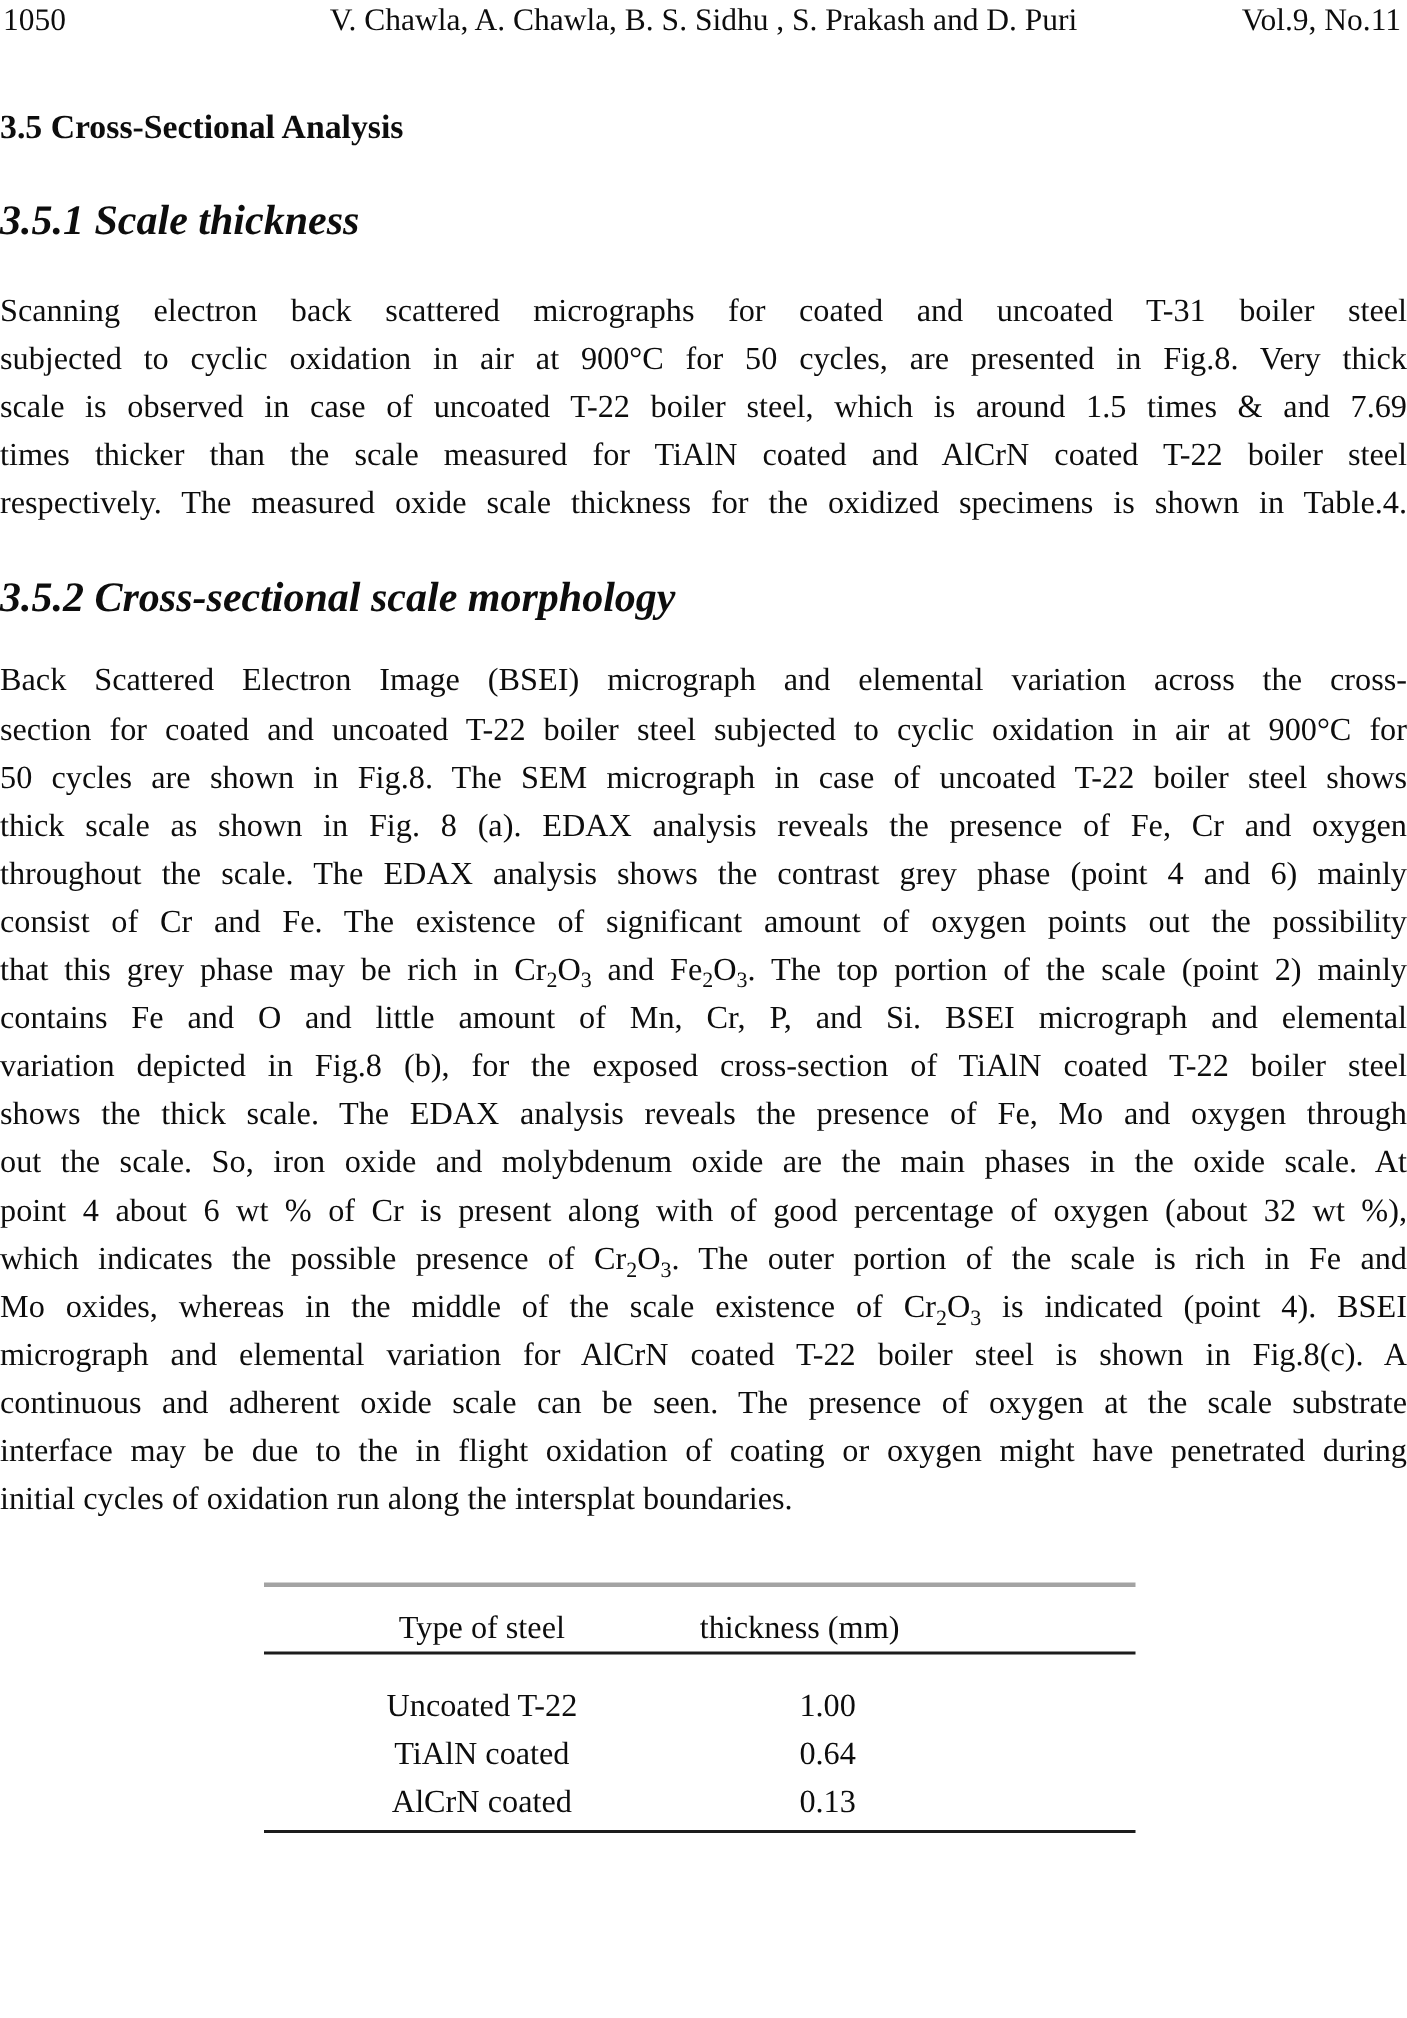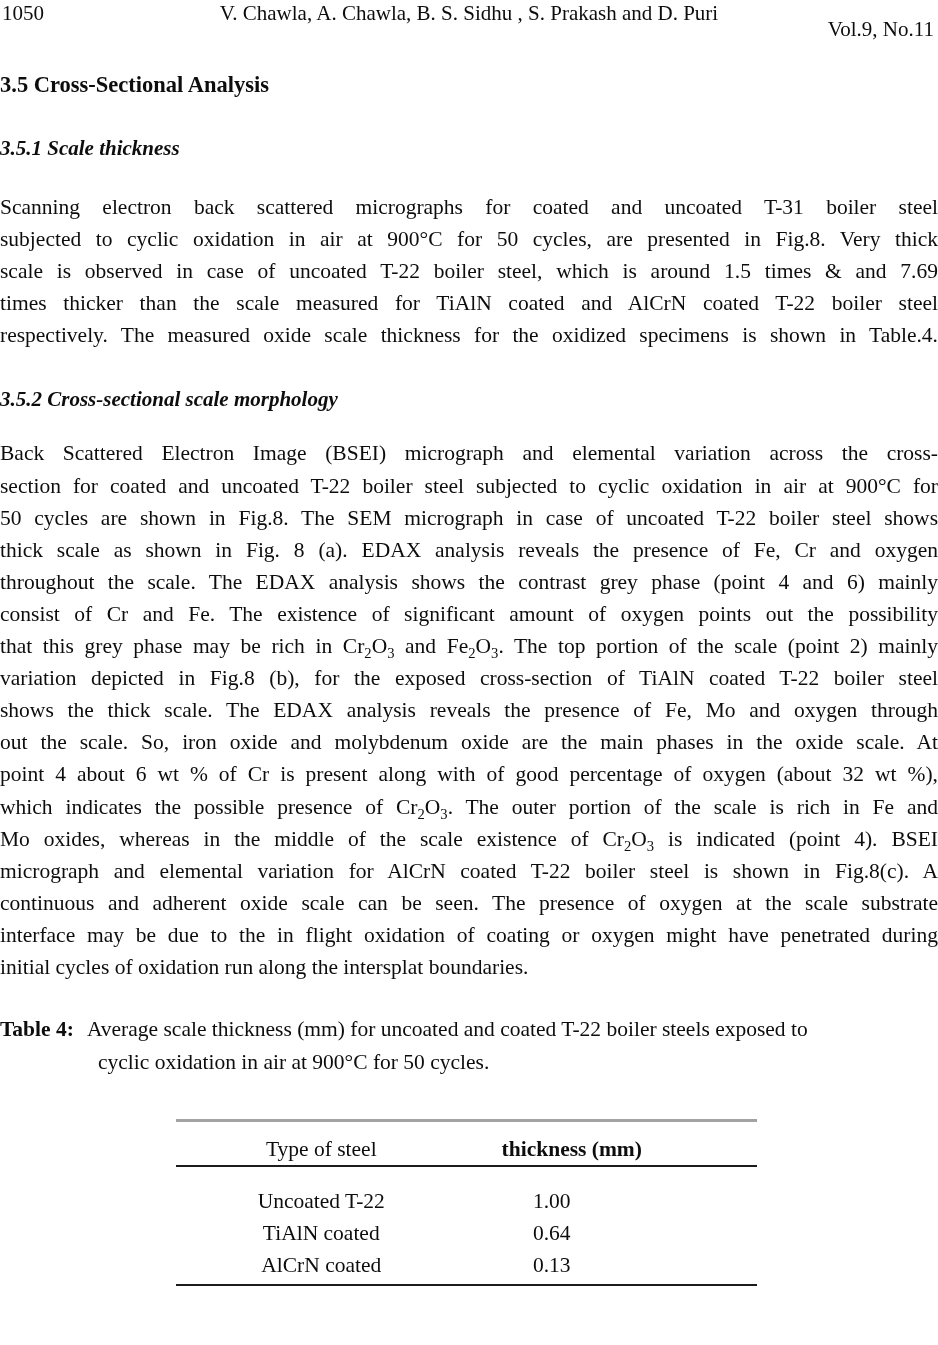--- a/index.html
+++ b/index.html
@@ -17,31 +17,31 @@
   
   .runhead {
     position: relative;
     height: 22px;
     padding-top: 3px;
     font-size: 21px;
     line-height: 20px;
   }
   .runhead .pgnum  { position: absolute; left: 2px;  top: 3px; }
   .runhead .auth   { position: absolute; left: 0; right: 0; top: 3px; text-align: center; }
-  .runhead .issue  { position: absolute; right: 4px; top: 19px; }
+  .runhead .issue  { position: absolute; right: 4px; top: 3px; }
 
   
   .h-sec {
     margin: 47px 0 0 0;
     font-size: 22.5px;
     font-weight: bold;
     line-height: 26px;
   }
   .h-sub {
-    font-size: 21px;
+    font-size: 28px;
     font-weight: bold;
     font-style: italic;
     line-height: 26px;
   }
   .h-sub-1 { margin: 37px 0 0 0; }
   .h-sub-2 { margin: 35px 0 0 0; }
 
   
   .para { width: 938px; }
   .para-1 { margin-top: 30px; }
@@ -76,21 +76,21 @@
   .thead-row {
     display: flex;
     height: 45px;
     align-items: flex-end;
     padding-bottom: 3px;
     border-bottom: 2px solid #1c1c1c;
     box-sizing: border-box;
   }
   .tcell { box-sizing: border-box; }
   .th1 { width: 50%; text-align: center; line-height: 26px; }
-  .th2 { width: 50%; text-align: center; line-height: 26px; padding-right: 80px; font-weight: bold; }
+  .th2 { width: 50%; text-align: left; line-height: 26px; padding-right: 80px; }
   .tbody-rows { padding-top: 18px; padding-bottom: 3px; }
   .trow { display: flex; line-height: 32.1px; height: 32.1px; }
   .td1 { width: 50%; text-align: center; }
   .td2 { width: 50%; text-align: center; padding-right: 120px; }
 </style>
 </head>
 <body>
 
 <div class="page">
 
@@ -115,38 +115,33 @@
   <div class="h-sub h-sub-2">3.5.2 Cross-sectional scale morphology</div>
 
   <div class="para para-2">
       <div class="bodyline">Back Scattered Electron Image (BSEI) micrograph and elemental variation across the cross-</div>
       <div class="bodyline">section for coated and uncoated T-22 boiler steel subjected to cyclic oxidation in air at 900°C for</div>
       <div class="bodyline">50 cycles are shown in Fig.8. The SEM micrograph in case of uncoated T-22 boiler steel shows</div>
       <div class="bodyline">thick scale as shown in Fig. 8 (a). EDAX analysis reveals the presence of Fe, Cr and oxygen</div>
       <div class="bodyline">throughout the scale. The EDAX analysis shows the contrast grey phase (point 4 and 6) mainly</div>
       <div class="bodyline">consist of Cr and Fe. The existence of significant amount of oxygen points out the possibility</div>
       <div class="bodyline">that this grey phase may be rich in Cr<sub>2</sub>O<sub>3</sub> and Fe<sub>2</sub>O<sub>3</sub>. The top portion of the scale (point 2) mainly</div>
+      <div class="bodyline">contains Fe and O and little amount of Mn, Cr, P, and Si. BSEI micrograph and elemental</div>
       <div class="bodyline">variation depicted in Fig.8 (b), for the exposed cross-section of TiAlN coated T-22 boiler steel</div>
       <div class="bodyline">shows the thick scale. The EDAX analysis reveals the presence of Fe, Mo and oxygen through</div>
       <div class="bodyline">out the scale. So, iron oxide and molybdenum oxide are the main phases in the oxide scale. At</div>
       <div class="bodyline">point 4 about 6 wt % of Cr is present along with of good percentage of oxygen (about 32 wt %),</div>
       <div class="bodyline">which indicates the possible presence of Cr<sub>2</sub>O<sub>3</sub>. The outer portion of the scale is rich in Fe and</div>
       <div class="bodyline">Mo oxides, whereas in the middle of the scale existence of Cr<sub>2</sub>O<sub>3</sub> is indicated (point 4). BSEI</div>
       <div class="bodyline">micrograph and elemental variation for AlCrN coated T-22 boiler steel is shown in Fig.8(c). A</div>
       <div class="bodyline">continuous and adherent oxide scale can be seen. The presence of oxygen at the scale substrate</div>
       <div class="bodyline">interface may be due to the in flight oxidation of coating or oxygen might have penetrated during</div>
       <div class="bodyline last">initial cycles of oxidation run along the intersplat boundaries.</div>
     </div>
 
-  <div class="caption">
-    <div class="capline">
-      <span class="cap-label">Table 4:</span><span>Average scale thickness (mm) for uncoated and coated T-22 boiler steels exposed to</span>
-    </div>
-    <div class="capline capline2">cyclic oxidation in air at 900°C for 50 cycles.</div>
-  </div>
 
   <div class="dtable">
     <div class="thead-row">
       <div class="tcell th1">Type of steel</div>
       <div class="tcell th2">thickness (mm)</div>
     </div>
     <div class="tbody-rows">
         <div class="trow">
           <div class="tcell td1">Uncoated T-22</div>
           <div class="tcell td2">1.00</div>

